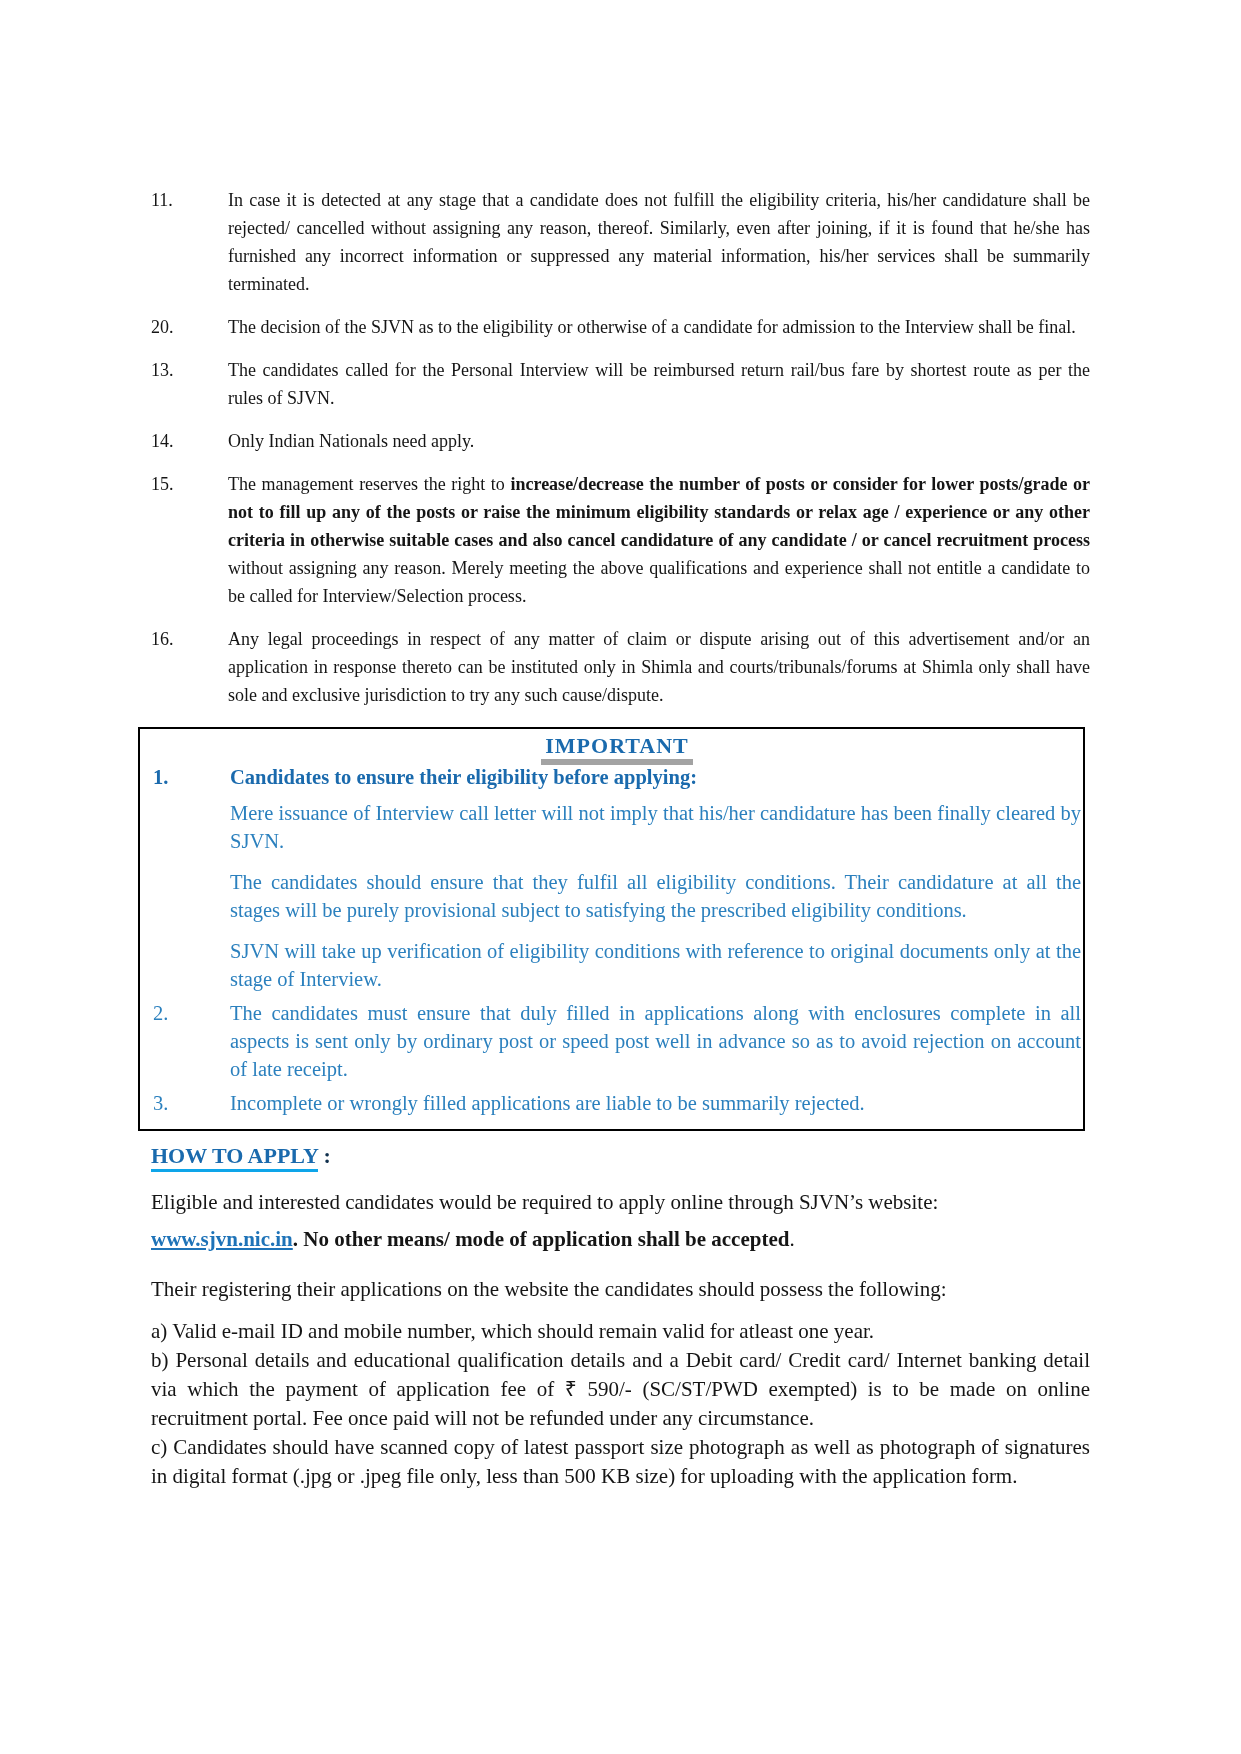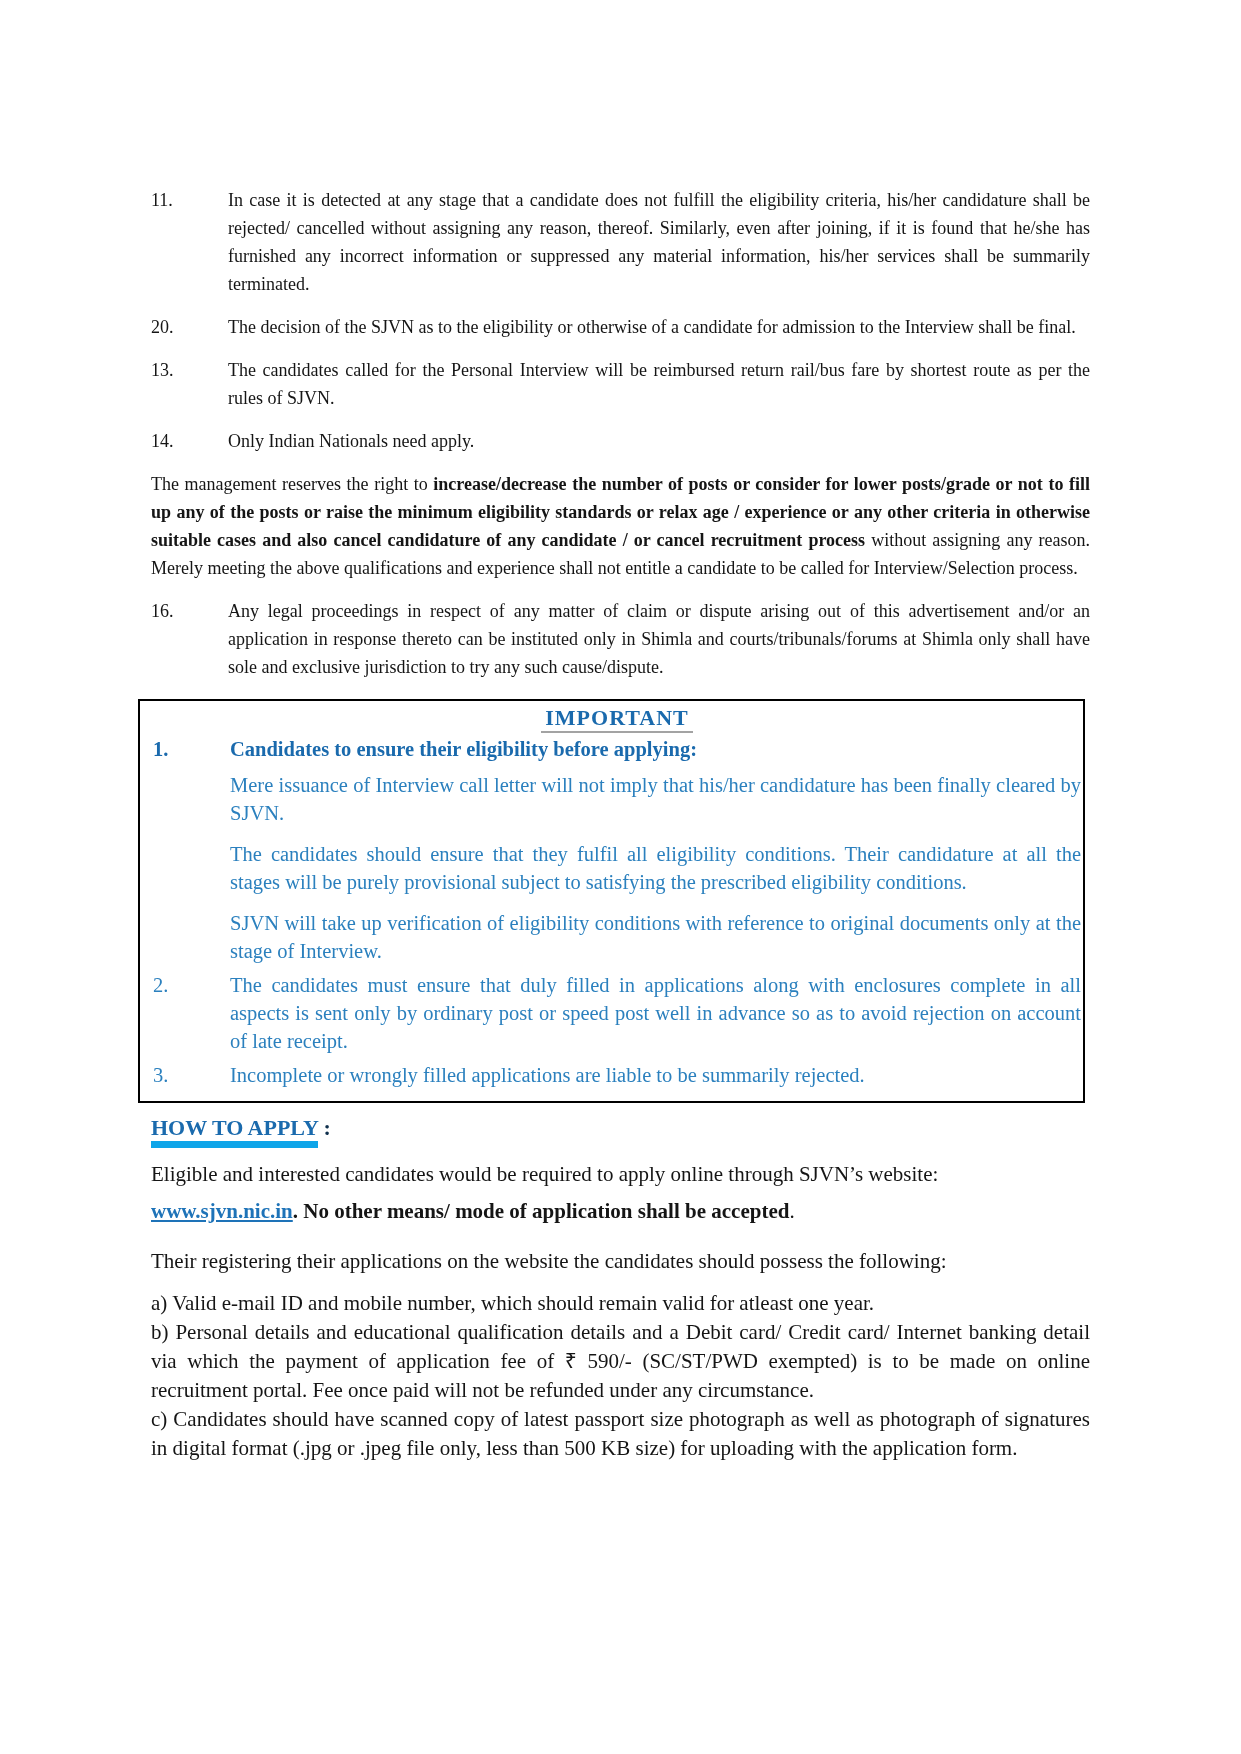--- a/index.html
+++ b/index.html
@@ -44,21 +44,21 @@
   }
   .box-title {
     text-align: center;
     margin-bottom: 4px;
   }
   .box-title .title-text {
     font-weight: bold;
     font-size: 22px;
     letter-spacing: 1px;
     color: #1a6aad;
-    border-bottom: 2px solid #a3a3a3;
+    border-bottom: 6px solid #a3a3a3;
     padding: 0 4px 1px 4px;
   }
   .box-item {
     display: flex;
     font-size: 20.5px;
     line-height: 28px;
     margin-bottom: 6px;
   }
   .box-item .num {
     width: 77px;
@@ -85,21 +85,21 @@
 
   
   .hta-heading {
     margin-top: 10px;
     font-size: 22px;
     line-height: 30px;
     font-weight: bold;
   }
   .hta-heading .hta-title {
     color: #1a6aad;
-    border-bottom: 7px solid #0ea5e9;
+    border-bottom: 3px solid #0ea5e9;
     padding-bottom: 1px;
   }
   .hta-heading .hta-colon { color: #10304d; }
   .hta-para {
     margin-top: 13px;
     font-size: 21px;
     line-height: 37px;
   }
   .hta-para .weblink {
     color: #1e73b8;
@@ -136,20 +136,21 @@
     <span class="num">13.</span>
     <div class="body">The candidates called for the Personal Interview will be reimbursed return rail/bus fare by shortest route as per the rules of SJVN.</div>
   </div>
 
   <div class="clause">
     <span class="num">14.</span>
     <div class="body">Only Indian Nationals need apply.</div>
   </div>
 
   <div class="clause">
+    <span class="num">15.</span>
     <div class="body"><span>The management reserves the right to </span><b>increase/decrease the number of posts or consider for lower posts/grade or not to fill up any of the posts or raise the minimum eligibility standards or relax age / experience or any other criteria in otherwise suitable cases and also cancel candidature of any candidate / or cancel recruitment process</b><span> without assigning any reason. Merely meeting the above qualifications and experience shall not entitle a candidate to be called for Interview/Selection process.</span></div>
   </div>
 
   <div class="clause">
     <span class="num">16.</span>
     <div class="body">Any legal proceedings in respect of any matter of claim or dispute arising out of this advertisement and/or an application in response thereto can be instituted only in Shimla and courts/tribunals/forums at Shimla only shall have sole and exclusive jurisdiction to try any such cause/dispute.</div>
   </div>
 
   <div class="important-box">
     <div class="box-title">

